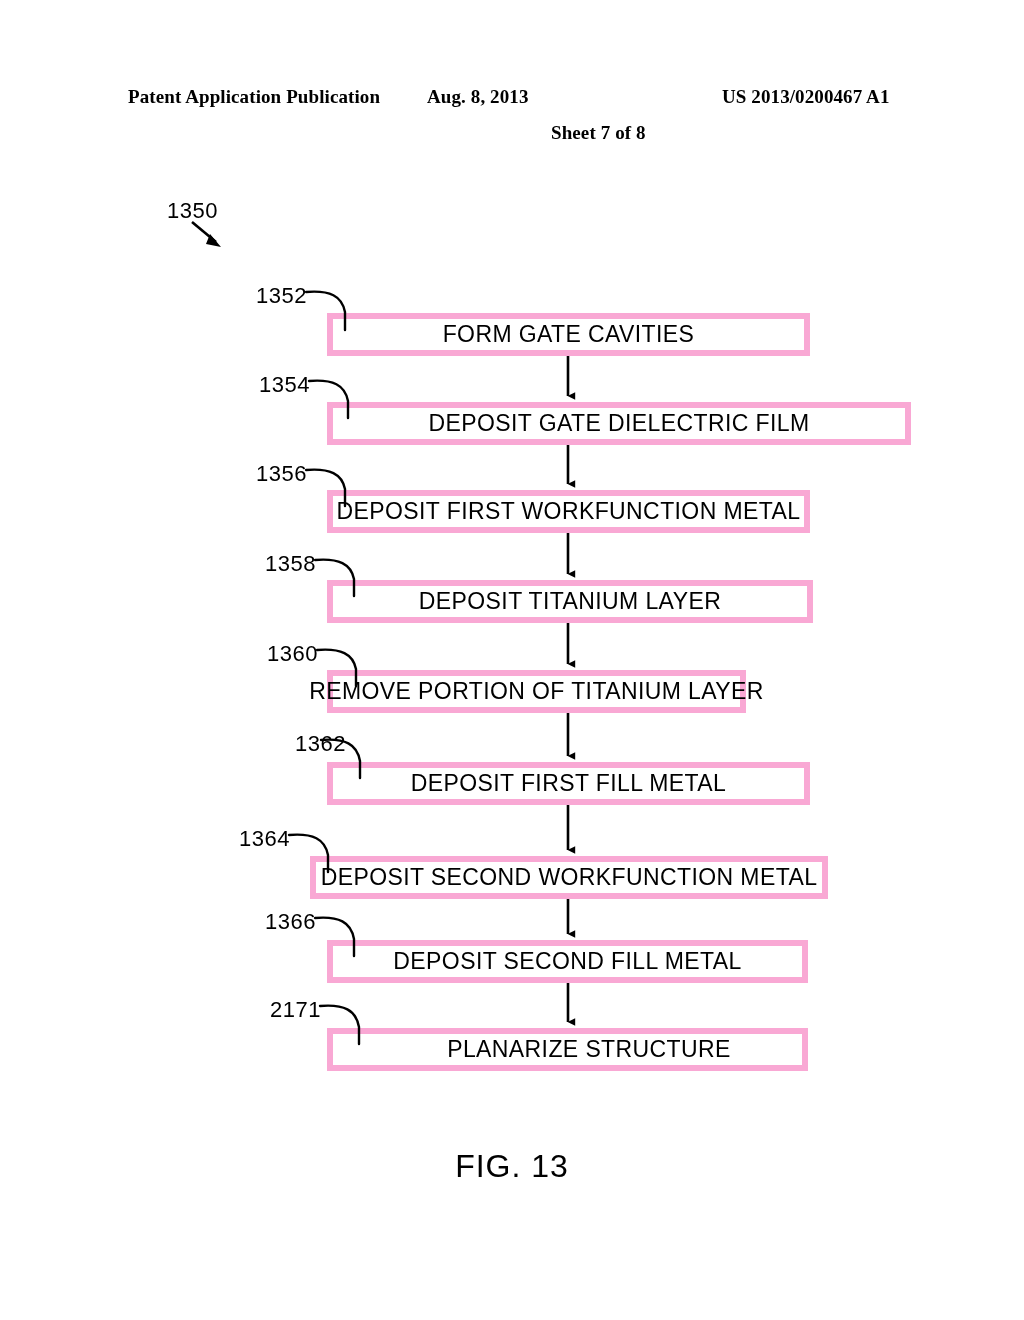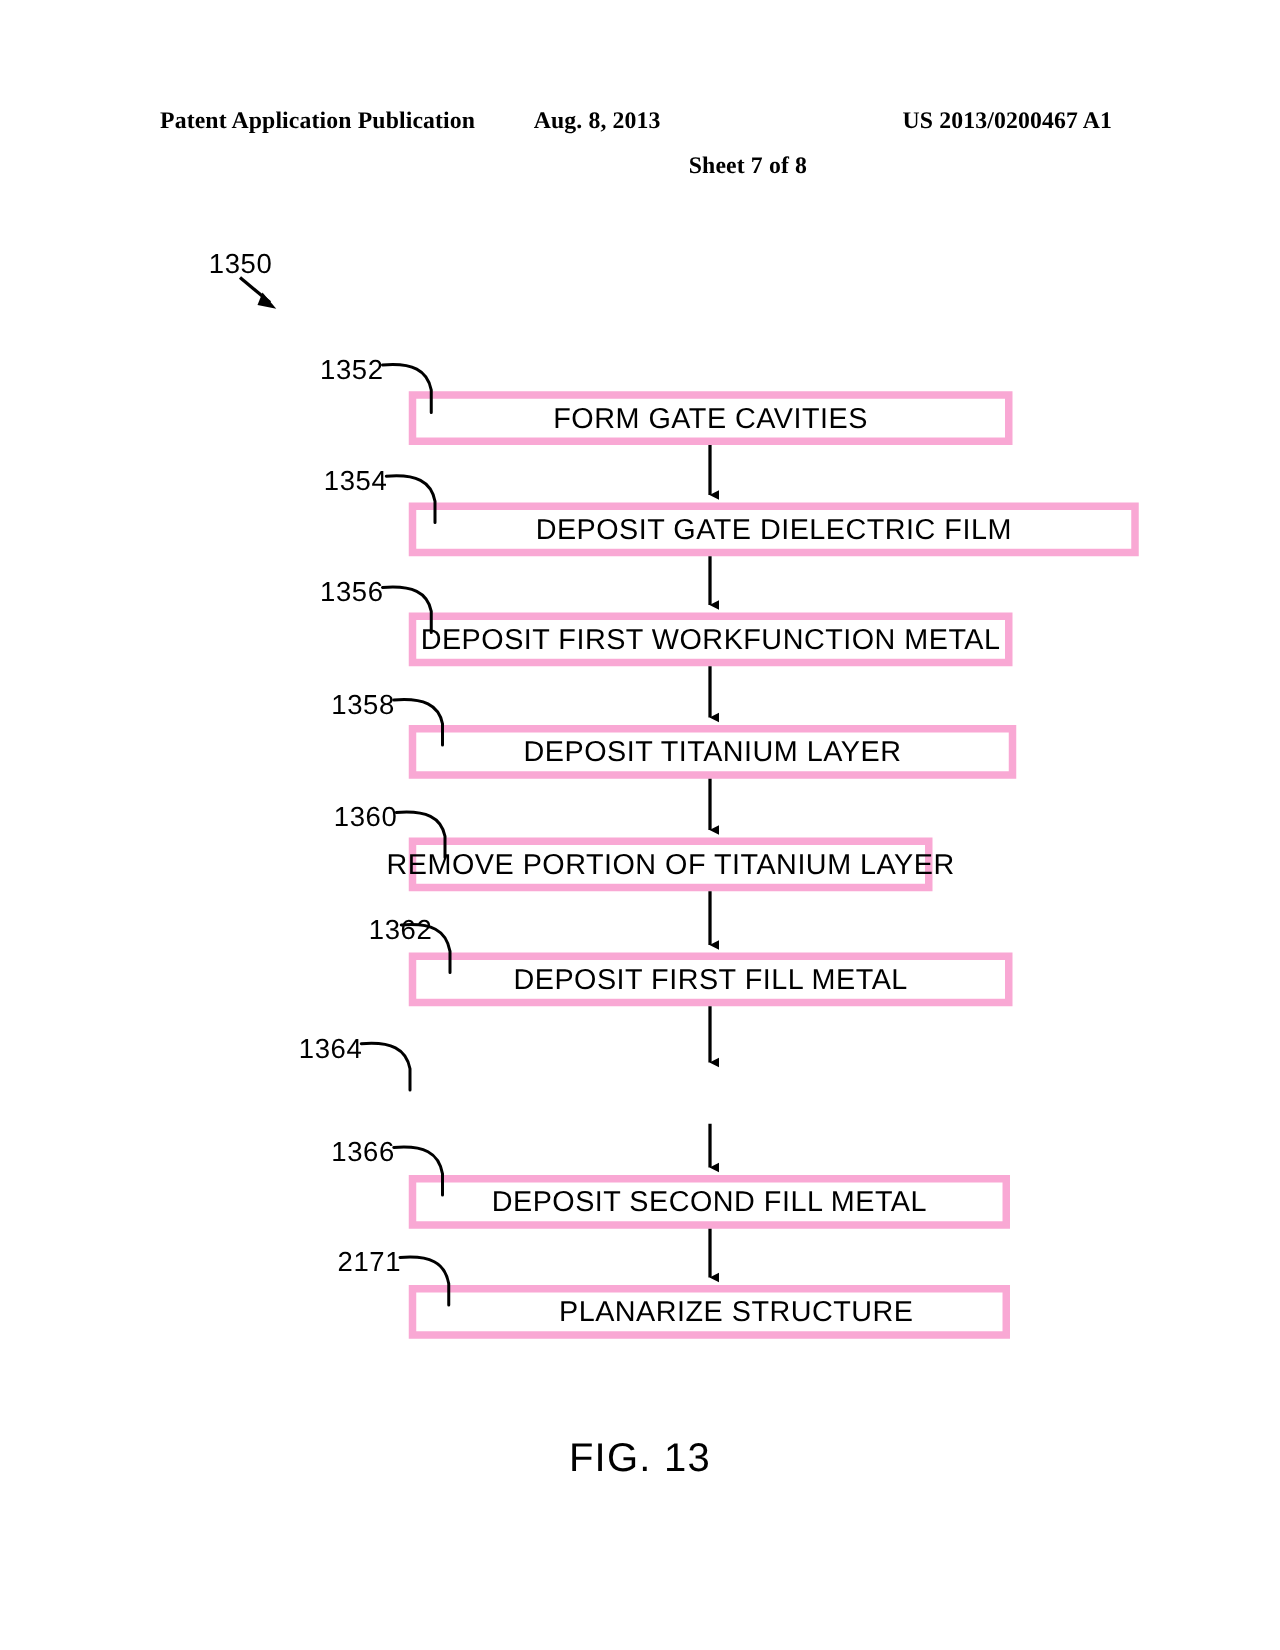--- a/index.html
+++ b/index.html
@@ -136,20 +136,23 @@
   </div>
 
   <div class="flow-box" style="left:327px; top:670px; width:419px; height:43px;">
     <span class="box-label">REMOVE PORTION OF TITANIUM LAYER</span>
   </div>
 
   <div class="flow-box" style="left:327px; top:762px; width:483px; height:43px;">
     <span class="box-label">DEPOSIT FIRST FILL METAL</span>
   </div>
 
+  <div class="flow-box" style="left:310px; top:856px; width:518px; height:43px;">
+    <span class="box-label">DEPOSIT SECOND WORKFUNCTION METAL</span>
+  </div>
 
   <div class="flow-box" style="left:327px; top:940px; width:481px; height:43px;">
     <span class="box-label">DEPOSIT SECOND FILL METAL</span>
   </div>
 
   <div class="flow-box" style="left:327px; top:1028px; width:481px; height:43px;padding-left:43px;">
     <span class="box-label">PLANARIZE STRUCTURE</span>
   </div>
 
   <svg id="vector-layer" viewBox="0 0 1024 1320" width="1024" height="1320" xmlns="http://www.w3.org/2000/svg">

